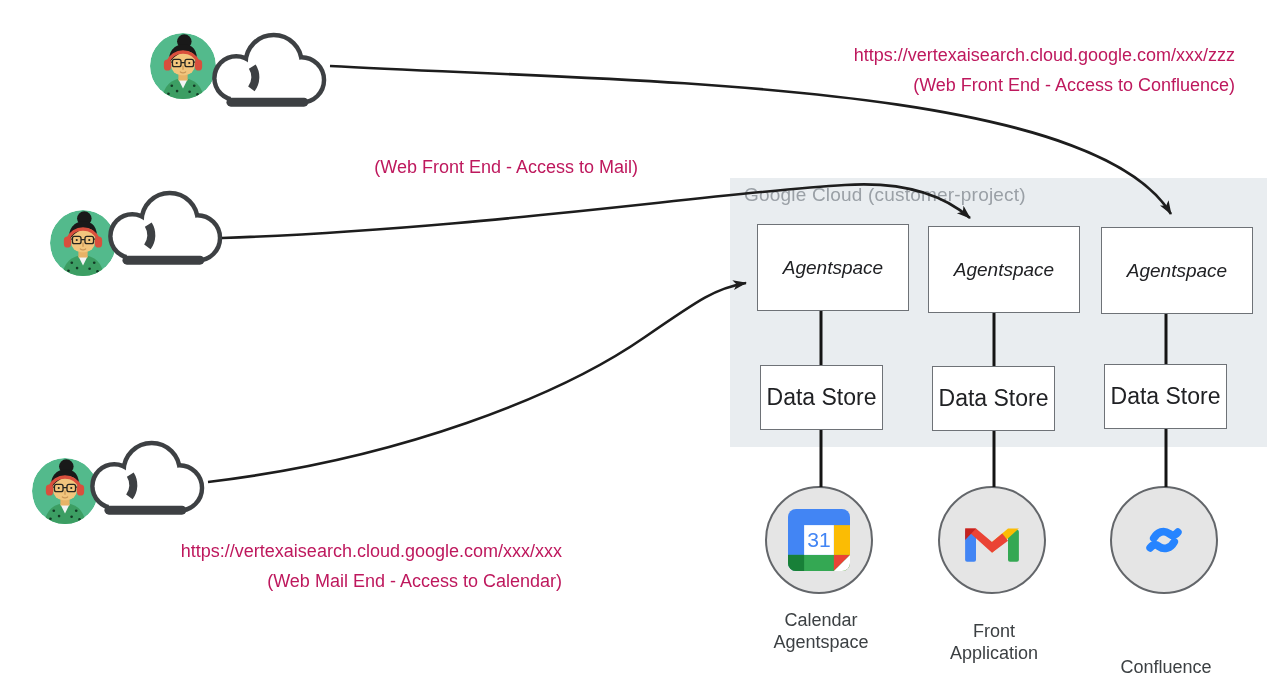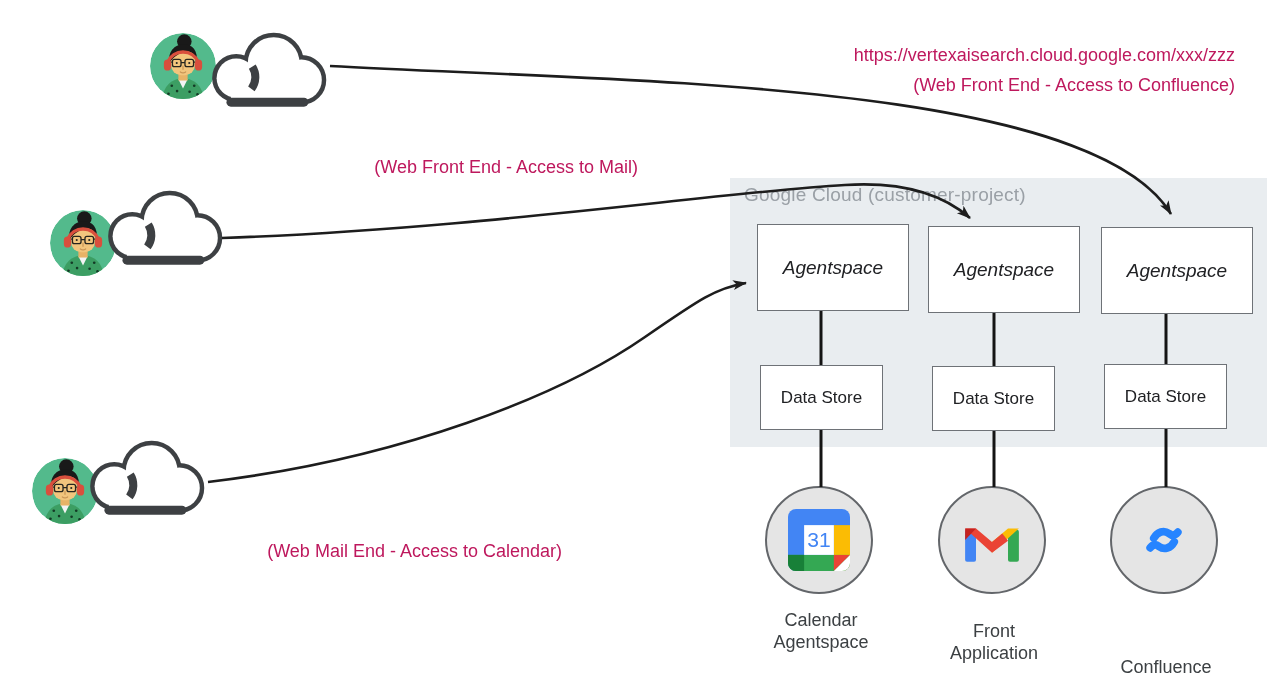--- a/index.html
+++ b/index.html
@@ -7,21 +7,21 @@
           font-family:"Liberation Sans",sans-serif;overflow:hidden;}
 
   
   .gcp{position:absolute;left:730px;top:178px;width:537px;height:269px;background:#e9edf0;}
   .gcp-label{position:absolute;left:14px;top:6px;font-size:19px;color:#9aa0a6;letter-spacing:.2px;}
 
   
   .node{position:absolute;background:#fff;border:1.5px solid #6e7277;display:flex;
         align-items:center;justify-content:center;color:#202124;box-sizing:border-box;}
   .agent{width:152px;height:87px;font-size:19px;font-style:italic;}
-  .store{width:123px;height:65px;font-size:17px;}
+  .store{width:123px;height:65px;font-size:23px;}
   #agent1{left:757px;top:224px;} #agent2{left:928px;top:226px;} #agent3{left:1101px;top:227px;}
   #store1{left:760px;top:365px;} #store2{left:932px;top:366px;} #store3{left:1104px;top:364px;}
 
   
   .app-circle{position:absolute;width:108px;height:108px;border-radius:50%;background:#e5e5e5;
               border:2px solid #63666a;display:flex;align-items:center;justify-content:center;box-sizing:border-box;}
   #circ1{left:765px;top:486px;} #circ2{left:938px;top:486px;} #circ3{left:1110px;top:486px;}
 
   
   .app-label{position:absolute;width:172px;text-align:center;font-size:18px;line-height:22px;
@@ -159,20 +159,21 @@
 Application</div>
 
   <div class="req" id="req1">
     <div>https://vertexaisearch.cloud.google.com/xxx/zzz</div>
     <div>(Web Front End - Access to Confluence)</div>
   </div>
   <div class="req" id="req2">
     <div>(Web Front End - Access to Mail)</div>
   </div>
   <div class="req" id="req3">
+    <div>https://vertexaisearch.cloud.google.com/xxx/xxx</div>
     <div>(Web Mail End - Access to Calendar)</div>
   </div>
 
   <svg class="avatar" id="avatar1" viewBox="0 0 100 100">
       <use href="#avatar-sym"></use>
     </svg>
   <svg class="cloudicon" id="cloud1" viewBox="0 0 150 92">
       <use href="#cloud-sym"></use>
     </svg>
   <svg class="avatar" id="avatar2" viewBox="0 0 100 100">

